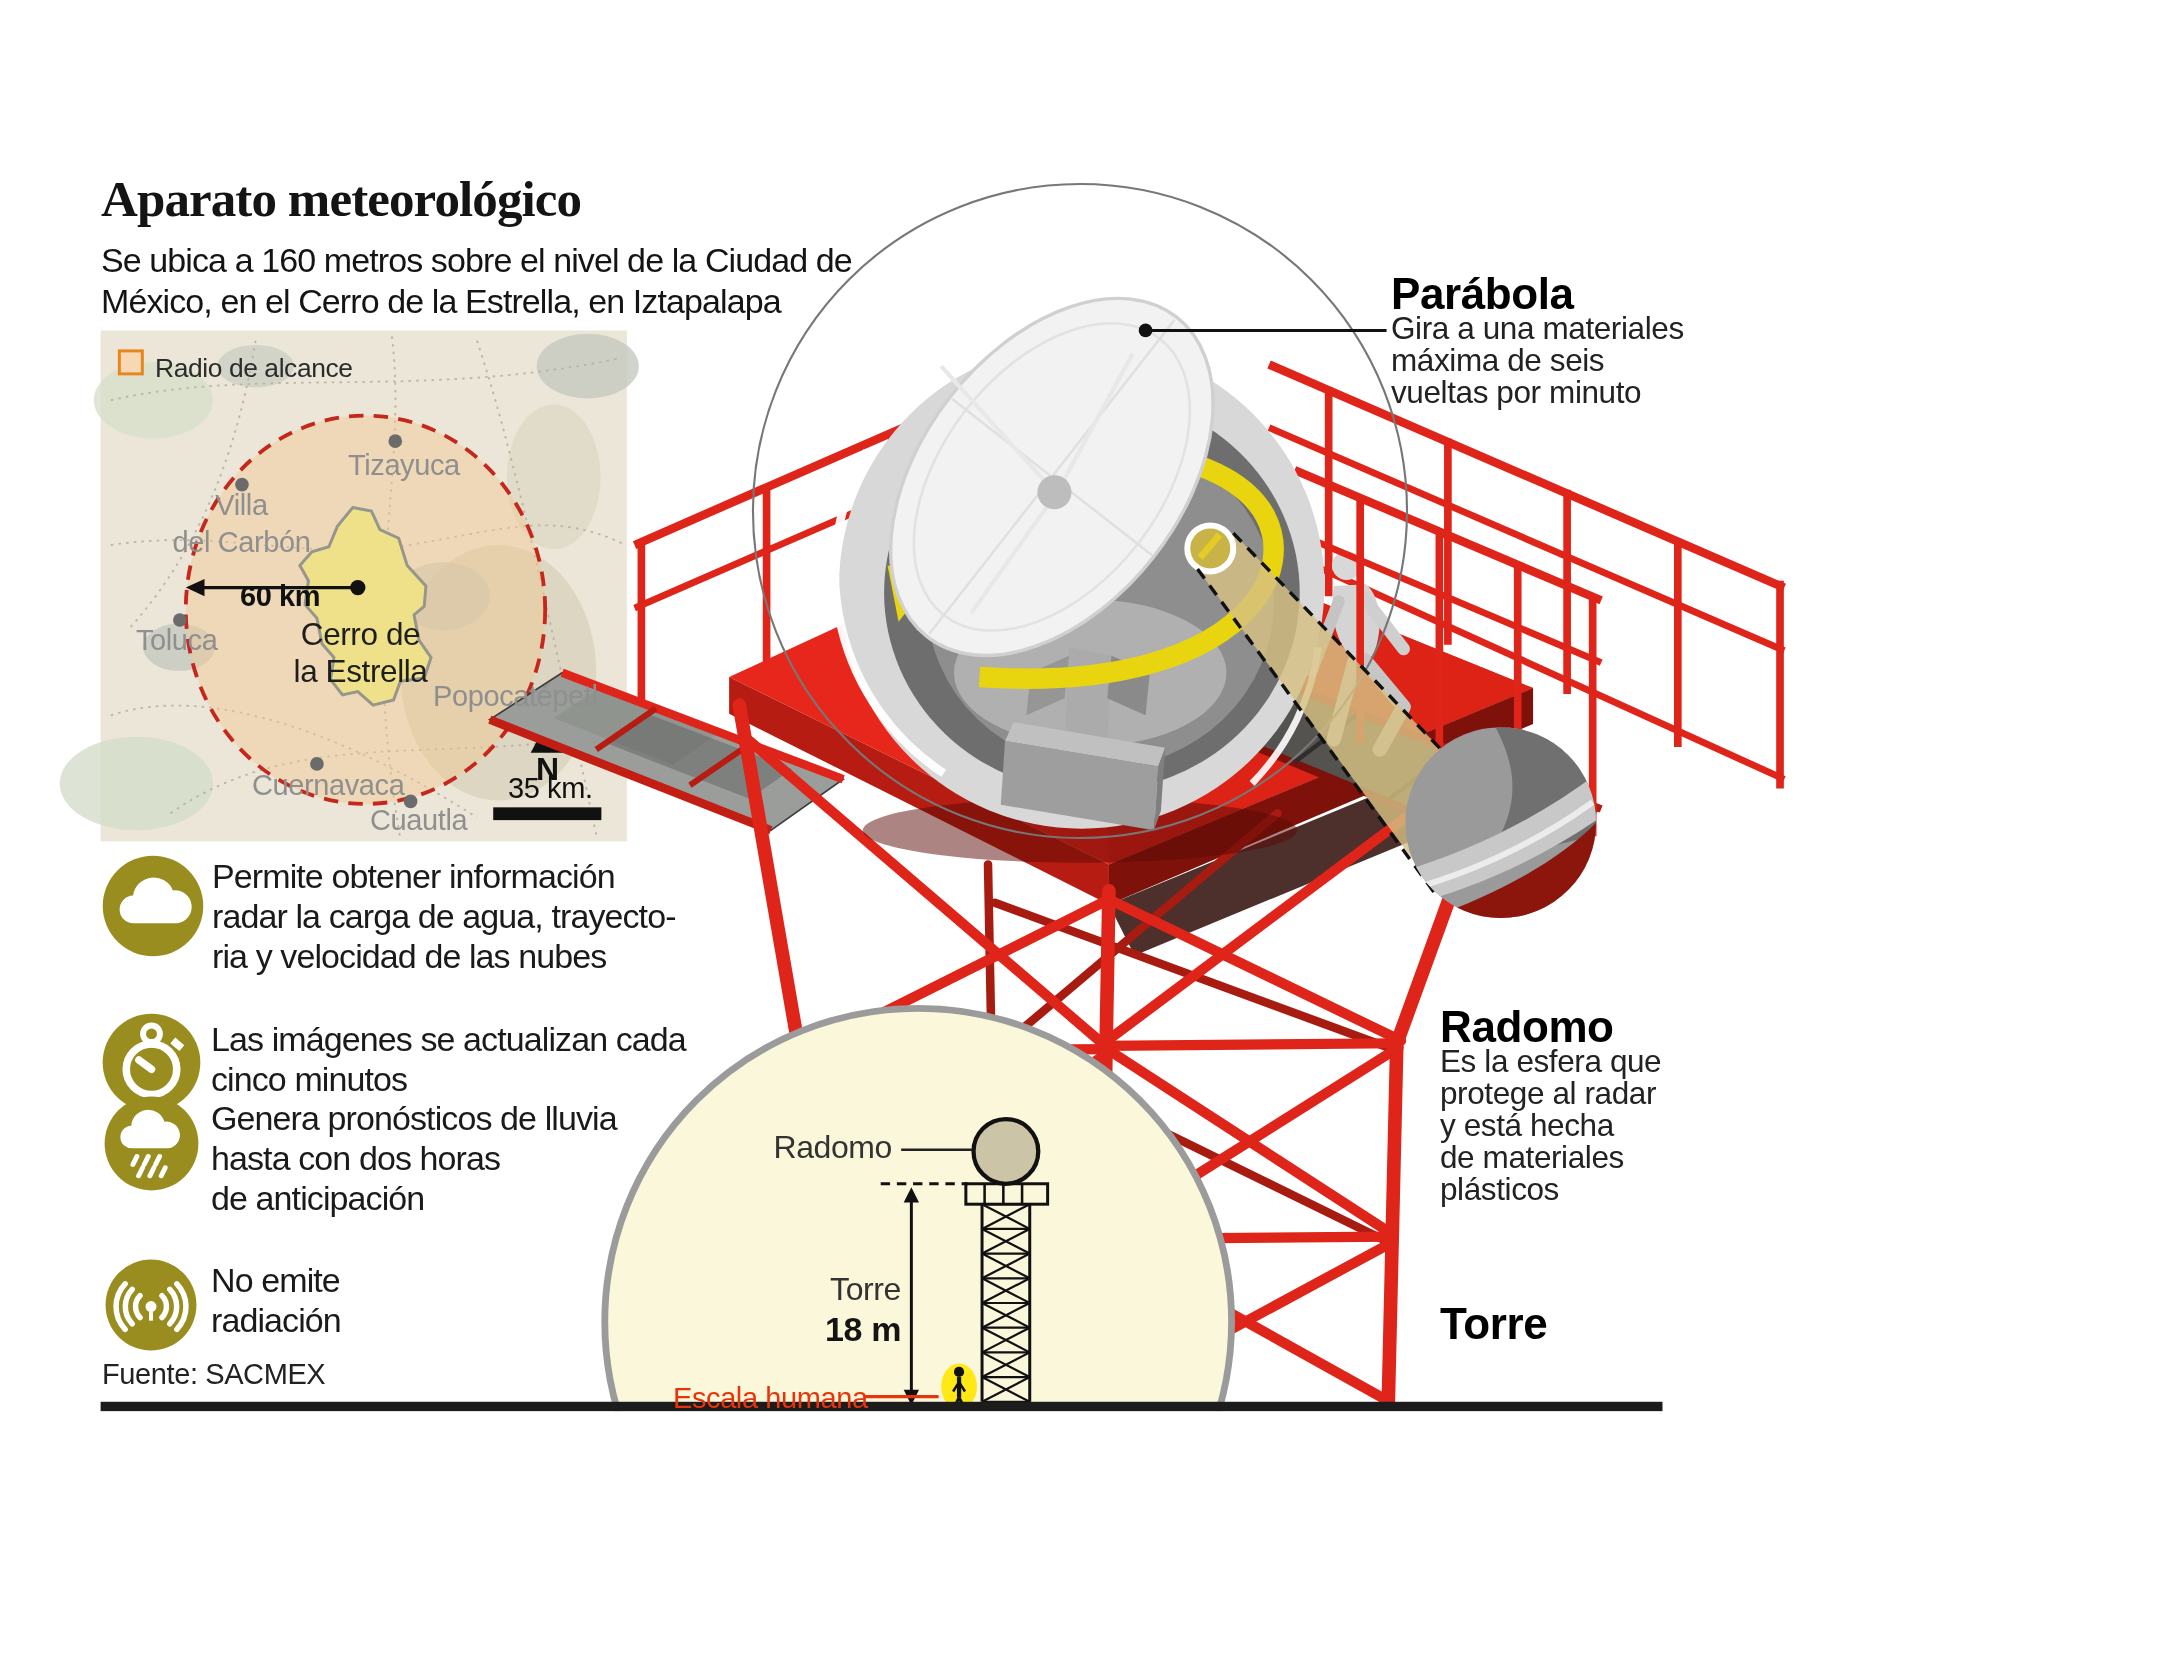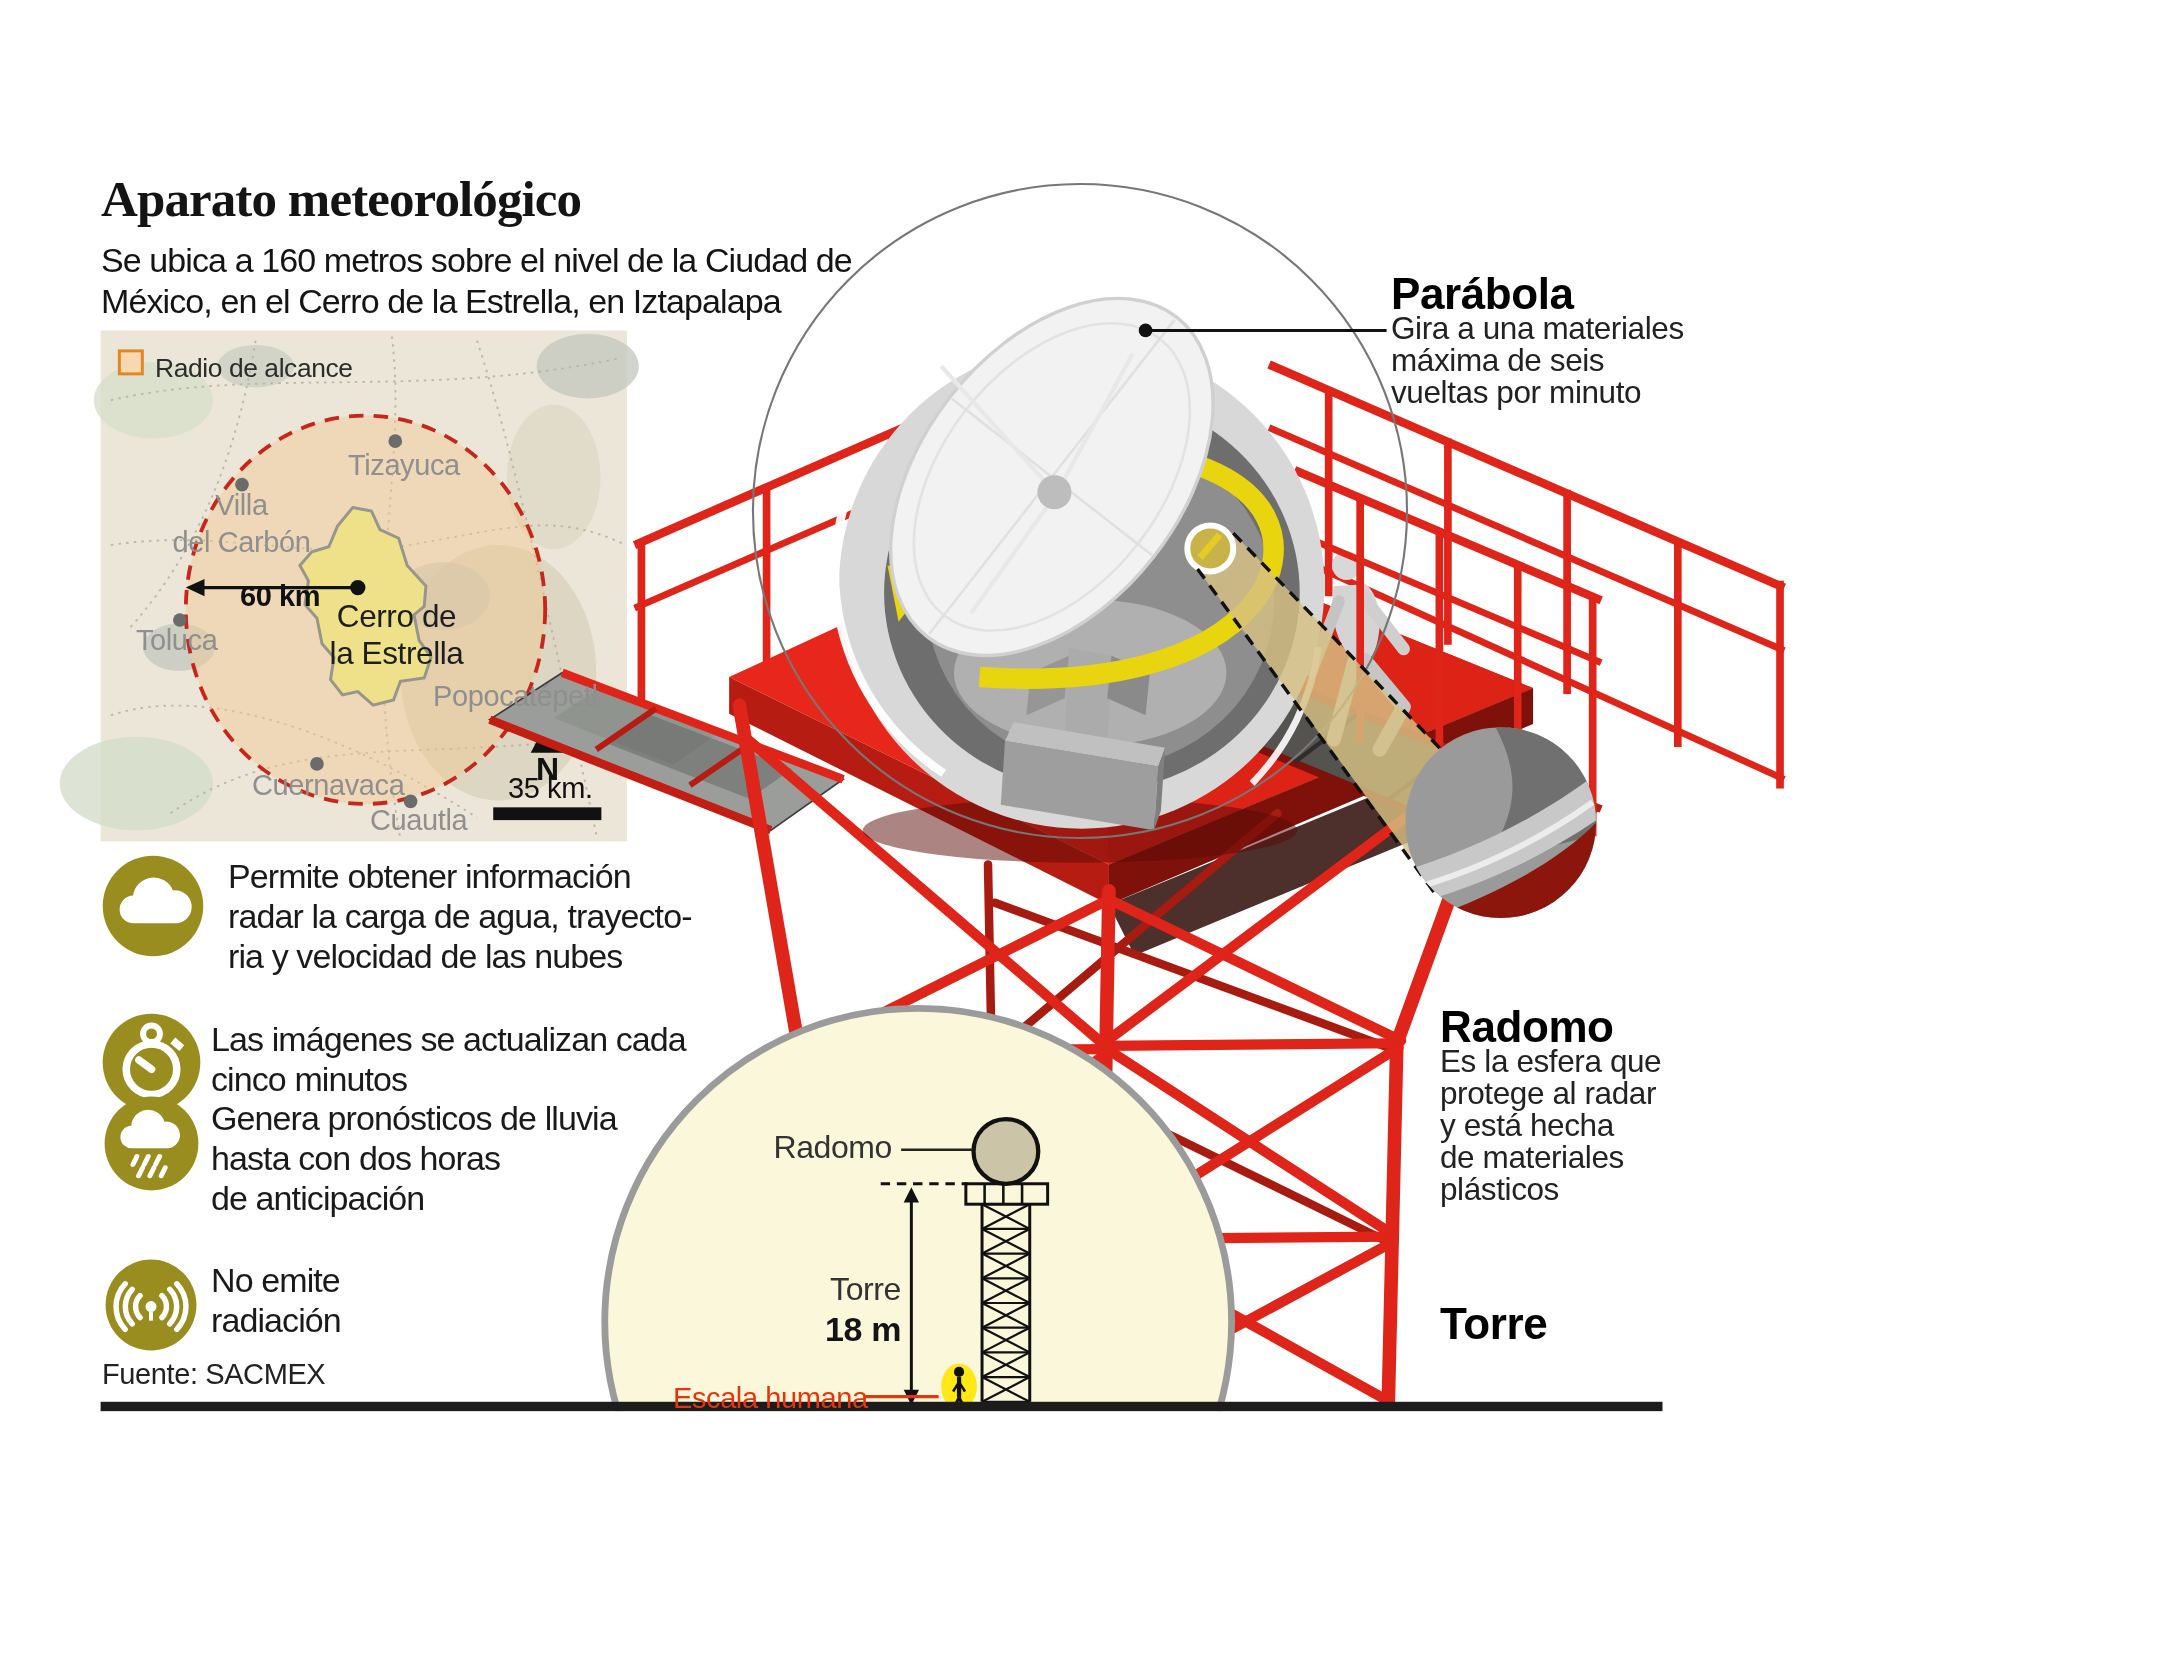--- a/index.html
+++ b/index.html
@@ -288,37 +288,37 @@
   <div class="abs subtitle" style="left:101px;top:240px;">Se ubica a 160 metros sobre el nivel de la Ciudad de</div>
   <div class="abs subtitle" style="left:101px;top:281px;">México, en el Cerro de la Estrella, en Iztapalapa</div>
 
   <div class="abs legend-lbl" style="left:155px;top:353px;">Radio de alcance</div>
   <div class="abs map-lbl" style="left:348px;top:449px;">Tizayuca</div>
   <div class="abs map-lbl tc" style="left:169px;top:487px;width:145px;line-height:37px;">
     <div>Villa</div>
     <div>del Carbón</div>
   </div>
   <div class="abs km-lbl" style="left:240px;top:552px;">60 km</div>
-  <div class="abs map-lbl-dark tc" style="left:288px;top:598px;width:145px;line-height:37px;margin-left:36px;">
+  <div class="abs map-lbl-dark tc" style="left:288px;top:616px;width:145px;line-height:37px;">
     <div>Cerro de</div>
     <div>la Estrella</div>
   </div>
   <div class="abs map-lbl" style="left:136px;top:624px;">Toluca</div>
   <div class="abs map-lbl" style="left:433px;top:680px;">Popocatépetl</div>
   <div class="abs map-lbl" style="left:252px;top:769px;">Cuernavaca</div>
   <div class="abs map-lbl" style="left:370px;top:804px;">Cuautla</div>
   <div class="abs north-lbl" style="left:536px;top:751px;">N</div>
   <div class="abs scale-lbl" style="left:508px;top:772px;">35 km.</div>
 
   <div class="abs" style="left:101px;top:854px;">
     <svg width="104" height="104" viewBox="0 0 120 120">
       <circle cx="60" cy="60" r="58" fill="#998d1f"></circle>
       <path d="M38 80 a16 16 0 0 1 -1 -32 a24 24 0 0 1 46 -6 a17 17 0 0 1 5 38 z" fill="#fff"></path>
     </svg>
-    <div class="abs fact-text" style="left:111px;top:1.7px;margin-left:16px;">
+    <div class="abs fact-text" style="left:111px;top:1.7px;">
       <div>Permite obtener información</div>
       <div>radar la carga de agua, trayecto-</div>
       <div>ria y velocidad de las nubes</div>
     </div>
   </div>
 
   <div class="abs" style="left:101px;top:1012px;">
     <svg width="101" height="101" viewBox="0 0 120 120">
       <circle cx="60" cy="60" r="58" fill="#998d1f"></circle>
       <circle cx="60" cy="68" r="30" fill="none" stroke="#fff" stroke-width="9"></circle>

